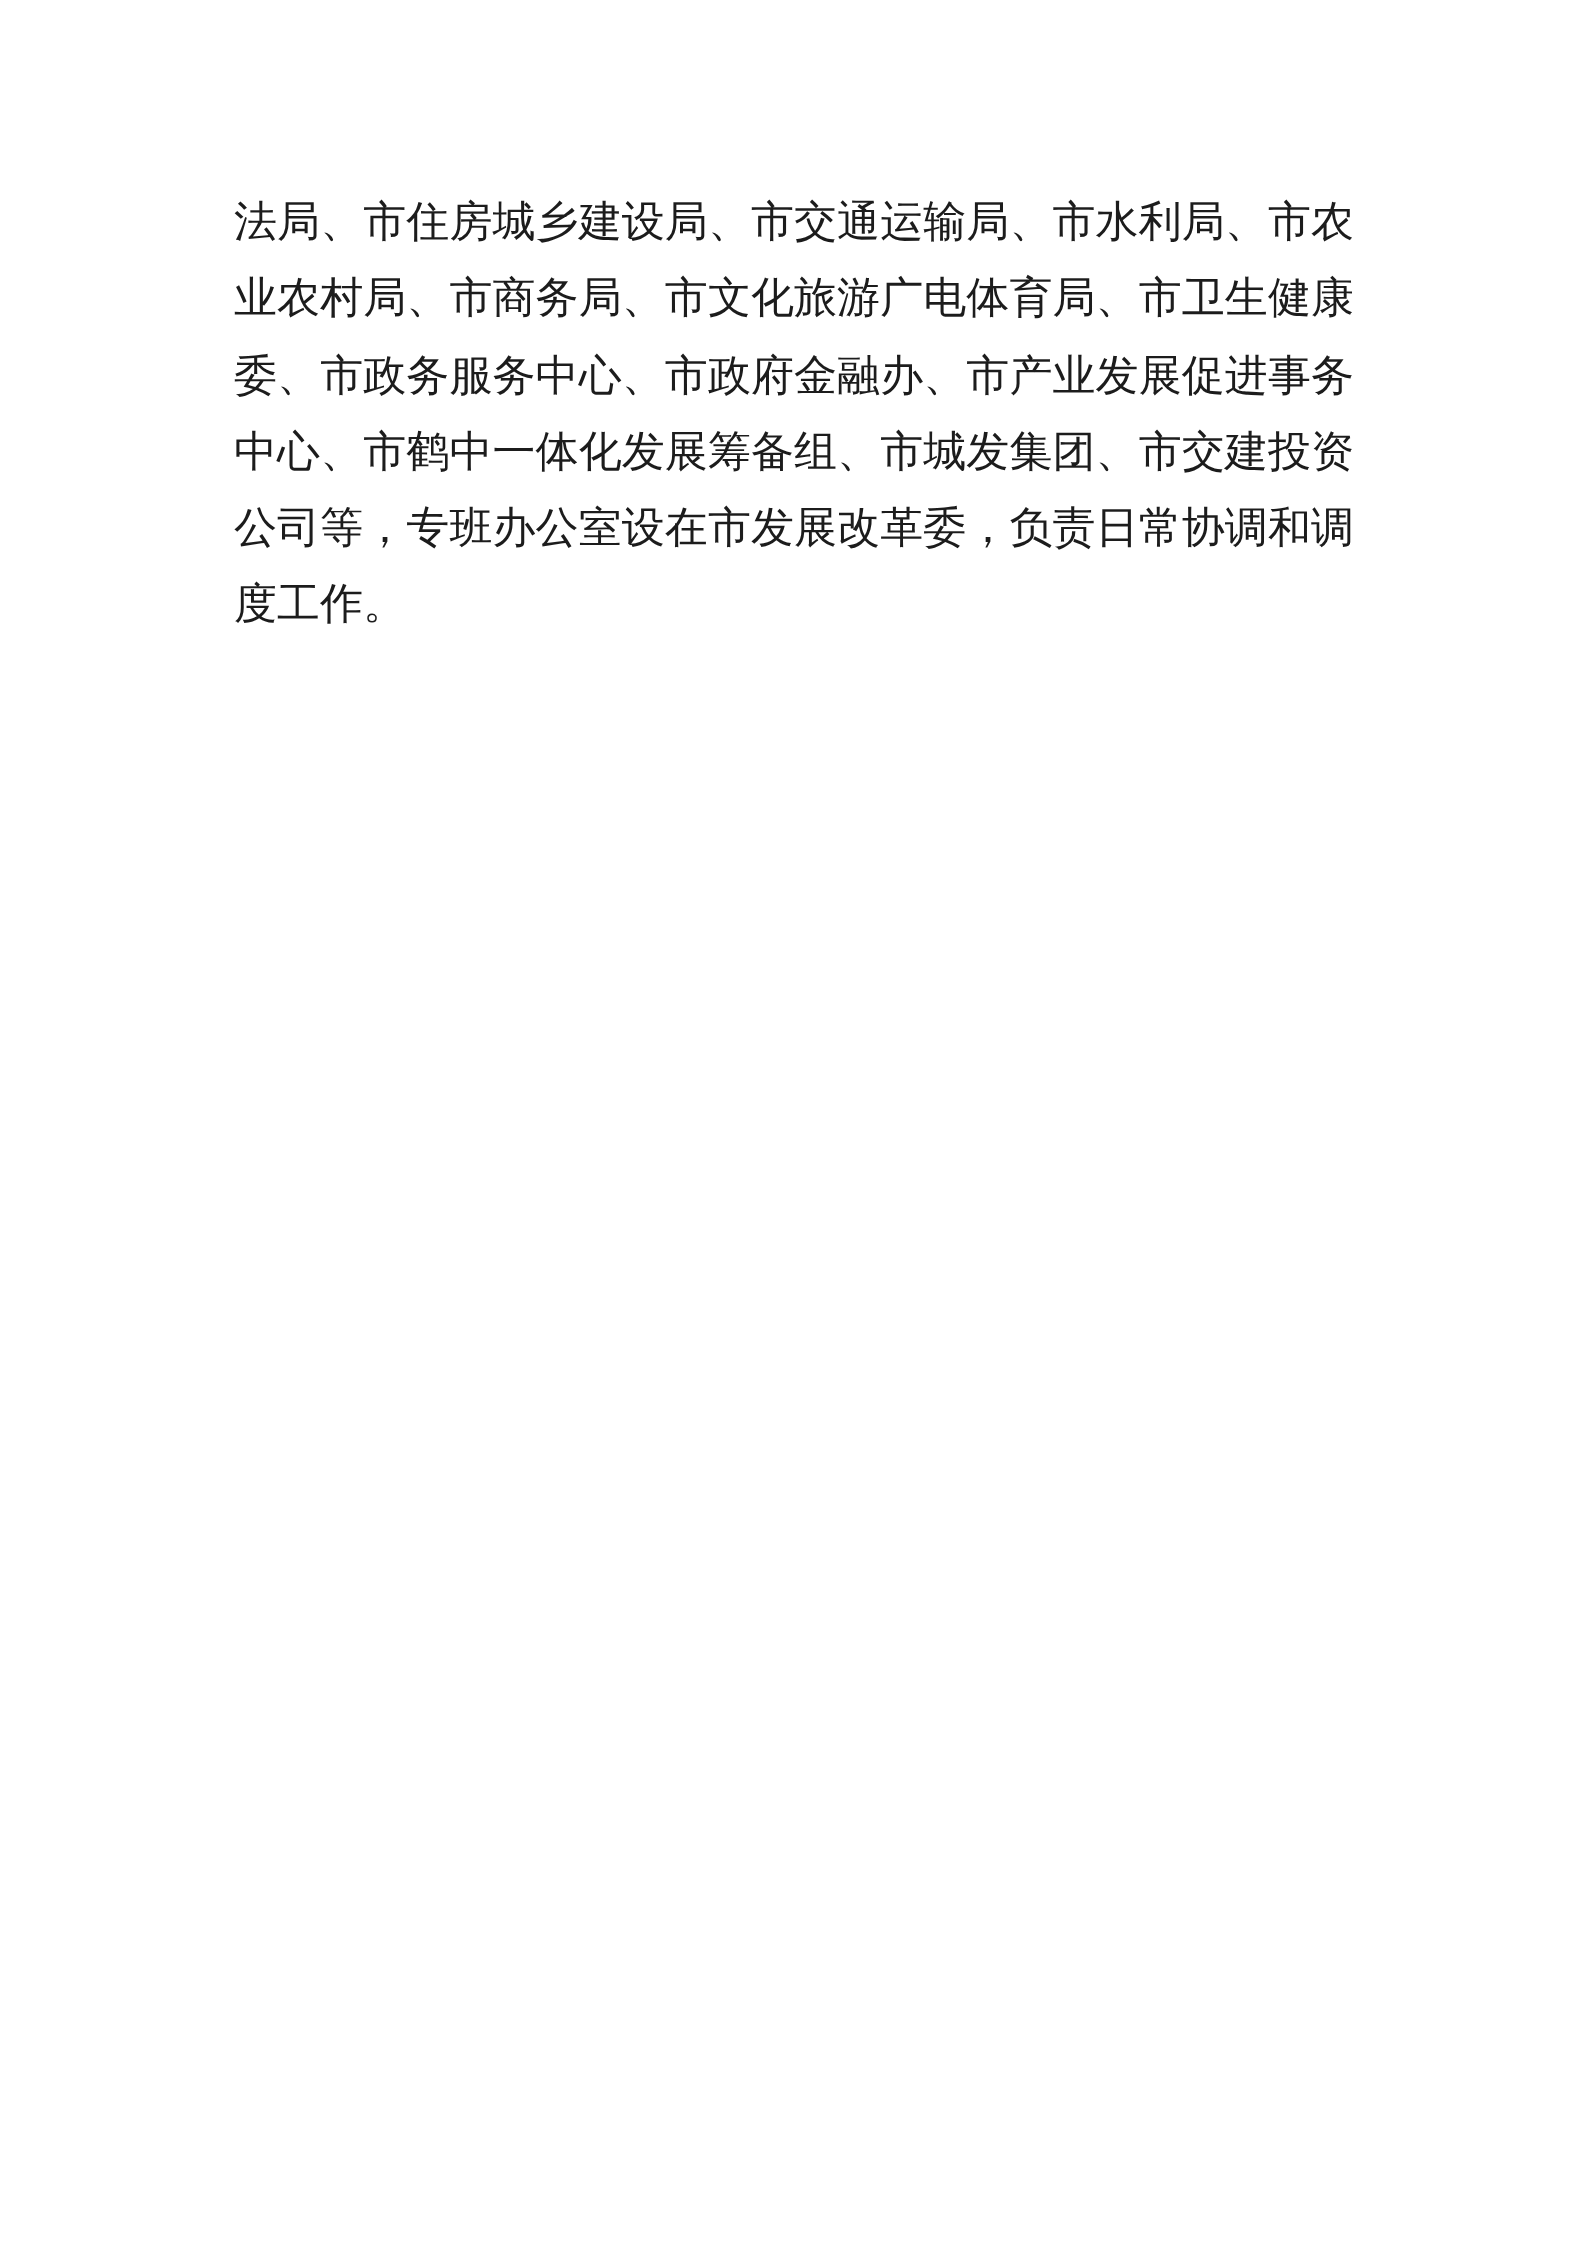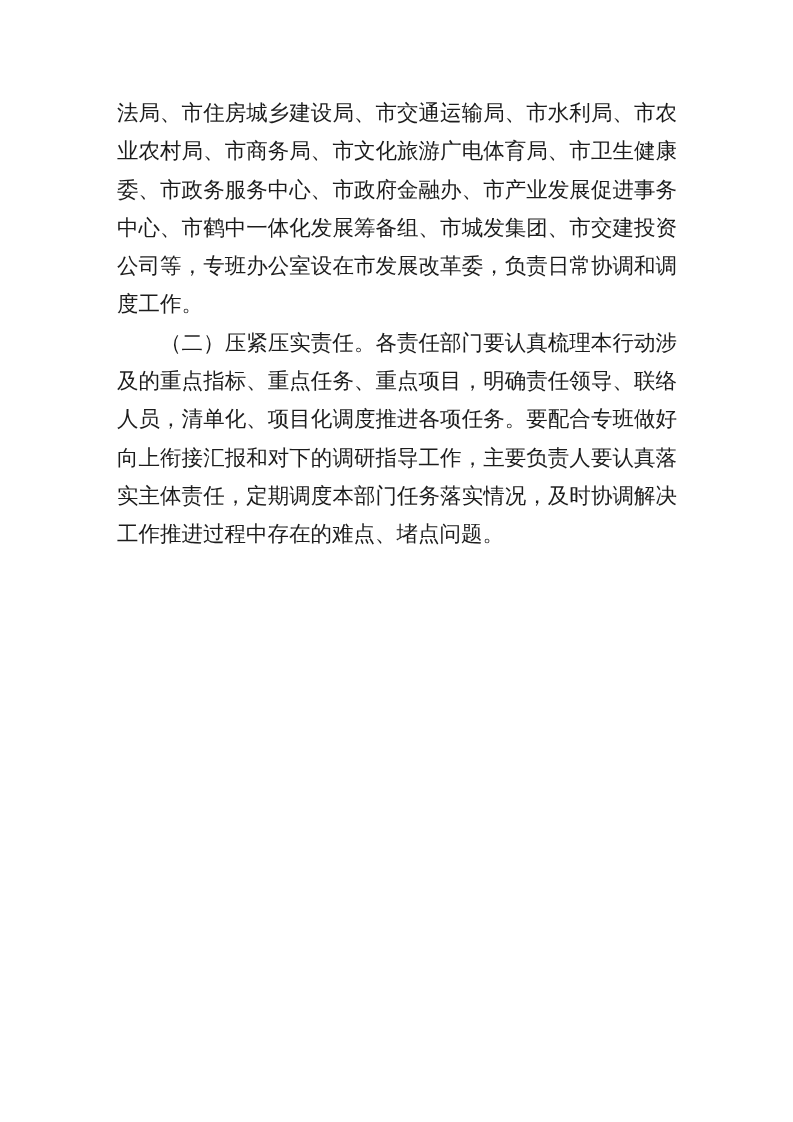--- a/index.html
+++ b/index.html
@@ -13,21 +13,21 @@
     height: 1122px;
     background: #ffffff;
     overflow: hidden;
     box-sizing: border-box;
   }
   .doc-body {
     position: absolute;
     left: 117px;
     top: 94px;
     width: 560px;
-    font-family: Liberation Serif, serif;
+    font-family: Liberation Mono, monospace;
     font-size: 21.5px;
     line-height: 38.3px;
     color: #1c1c1c;
     text-align: justify;
     text-justify: inter-ideograph;
   }
   .doc-body p {
     margin: 0;
     padding: 0;
     word-break: break-all;
@@ -35,15 +35,14 @@
   .doc-body p.indent {
     text-indent: 2em;
   }
 </style>
 </head>
 <body>
 
 <div class="page">
   <div class="doc-body">
     <p>法局、市住房城乡建设局、市交通运输局、市水利局、市农业农村局、市商务局、市文化旅游广电体育局、市卫生健康委、市政务服务中心、市政府金融办、市产业发展促进事务中心、市鹤中一体化发展筹备组、市城发集团、市交建投资公司等，专班办公室设在市发展改革委，负责日常协调和调度工作。</p>
-    <p class="indent">（二）压紧压实责任。各责任部门要认真梳理本行动涉及的重点指标、重点任务、重点项目，明确责任领导、联络人员，清单化、项目化调度推进各项任务。要配合专班做好向上衔接汇报和对下的调研指导工作，主要负责人要认真落实主体责任，定期调度本部门任务落实情况，及时协调解决工作推进过程中存在的难点、堵点问题。</p>
   </div>
 </div>
 
 </body></html>

